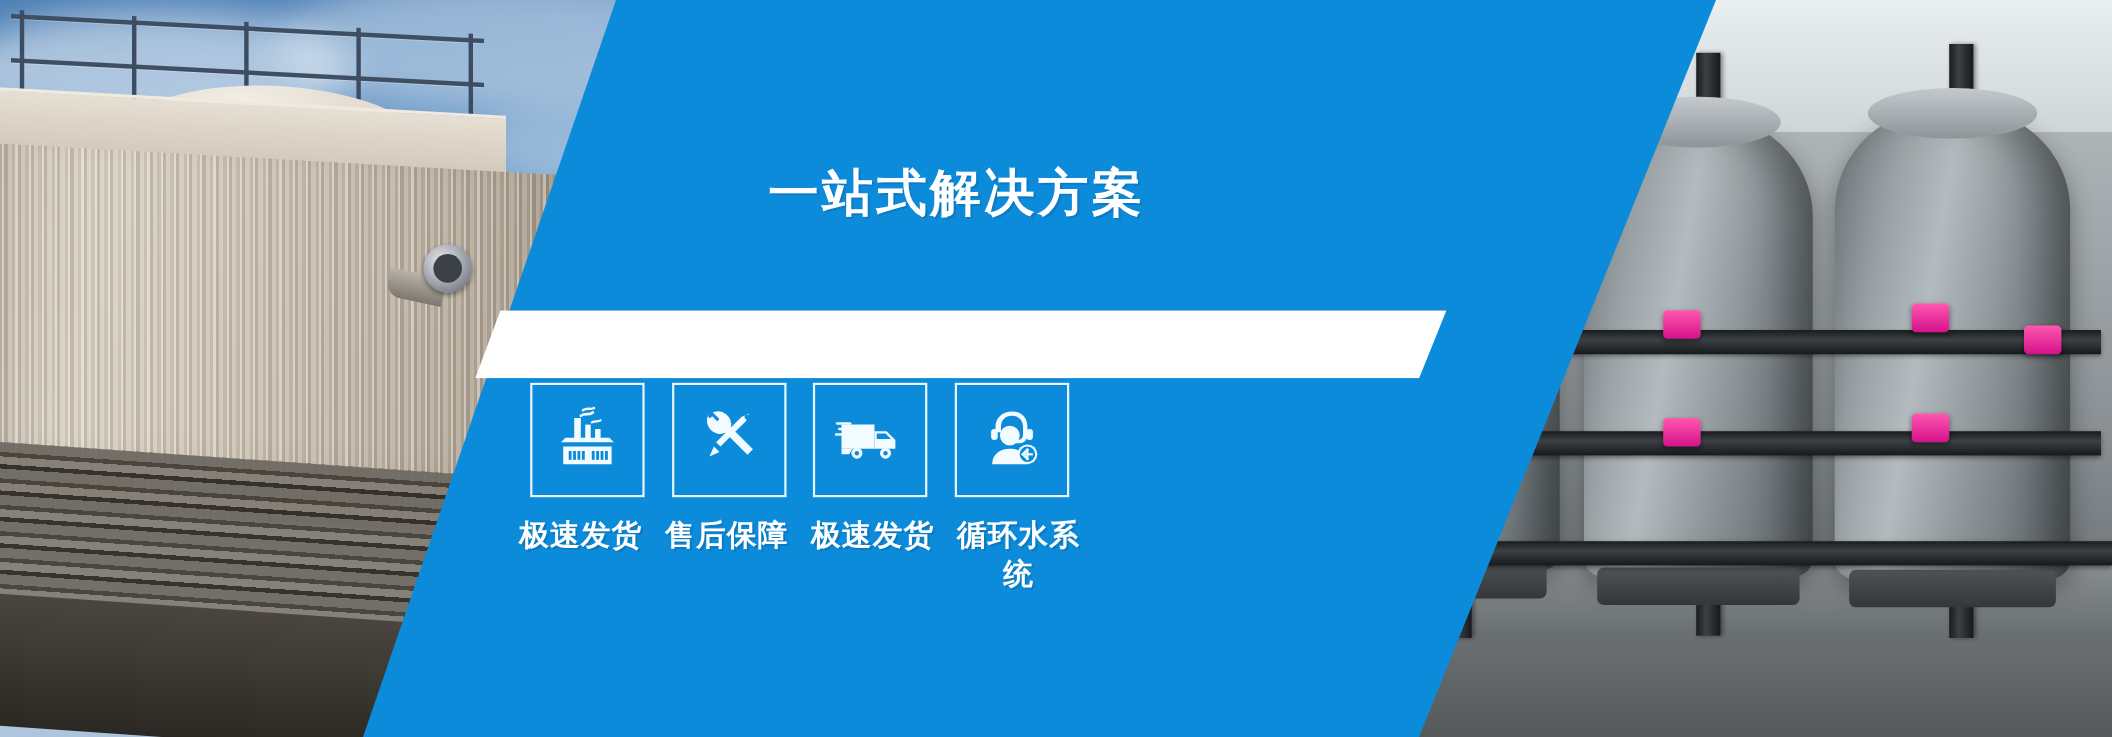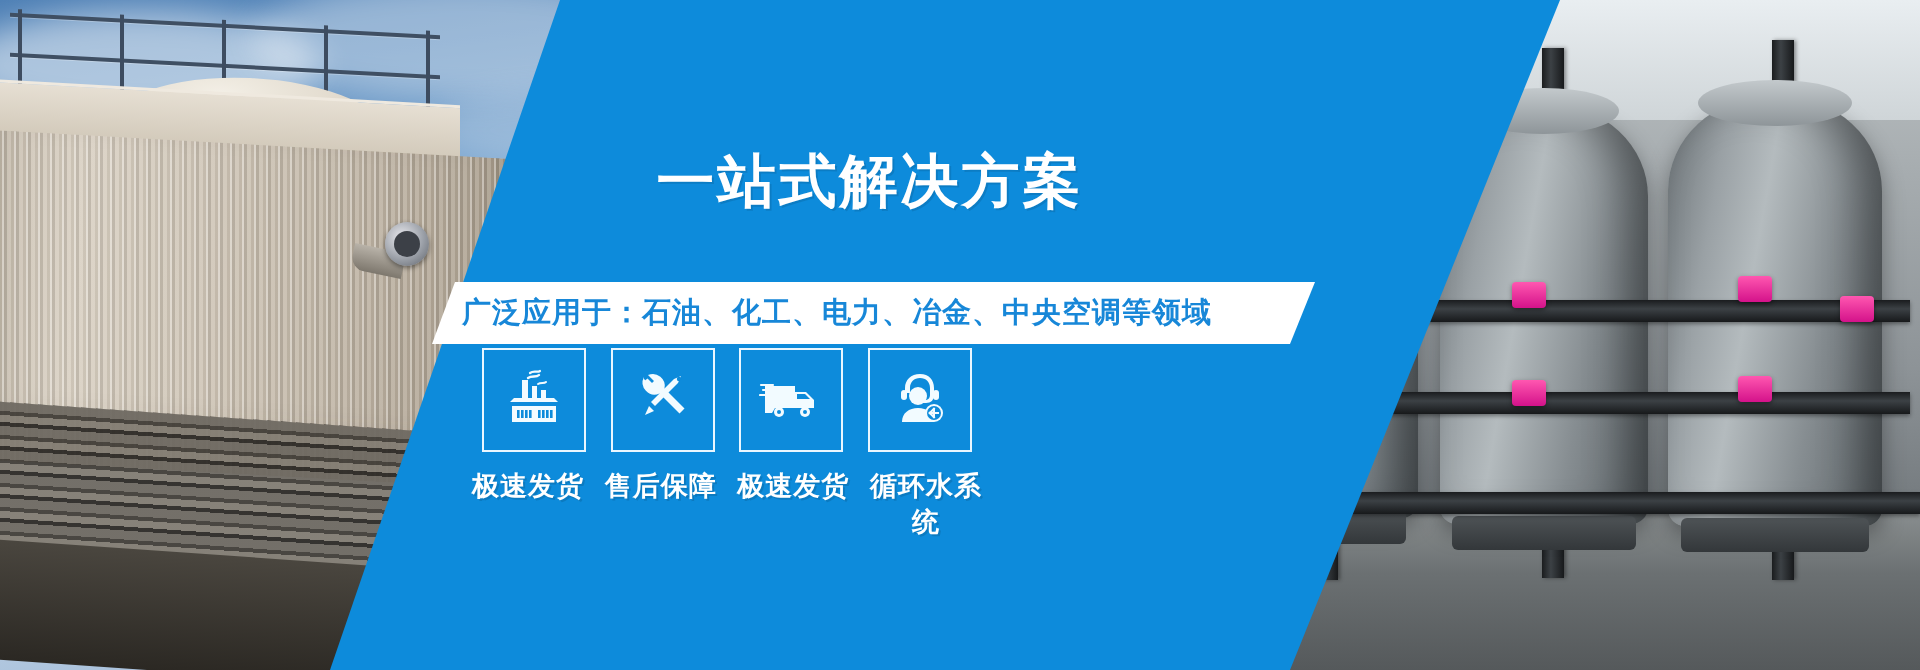--- a/index.html
+++ b/index.html
@@ -83,21 +83,21 @@
   .whiteband{position:absolute;left:0;top:282px;width:1920px;height:62px;background:#ffffff;
         clip-path:polygon(455px 0, 1315px 0, 1290px 62px, 432px 62px);}
   .band-text{position:absolute;left:0;top:282px;width:1920px;height:62px;
         display:flex;align-items:center;justify-content:flex-start;
         padding-left:462px;box-sizing:border-box;
         color:#1787d8;font-size:29px;font-weight:700;letter-spacing:1px;white-space:nowrap;}
   .title{position:absolute;left:610px;top:38px;width:520px;text-align:center;
          color:#ffffff;font-size:86px;font-weight:700;letter-spacing:10px;line-height:1;
          text-shadow:3px 3px 0 rgba(0,0,0,.10);}
   .subtitle{position:absolute;left:610px;top:152px;width:520px;text-align:center;
-         color:#ffffff;font-size:58px;font-weight:700;letter-spacing:3px;line-height:1;
+         color:#ffffff;font-size:46px;font-weight:700;letter-spacing:3px;line-height:1;
          text-shadow:2px 2px 0 rgba(0,0,0,.10);}
 
   
   .icons{position:absolute;left:482px;top:348px;width:490px;height:104px;
          display:flex;justify-content:space-between;}
   .ibox{width:104px;height:104px;border:2px solid #eaf6ff;box-sizing:border-box;
         display:flex;align-items:center;justify-content:center;}
   .ibox svg{width:64px;height:64px;fill:#f2fbff;}
   .labels{position:absolute;left:462px;top:468px;width:530px;
           display:flex;justify-content:space-between;
@@ -169,21 +169,20 @@
     <div class="valve" style="left:598px;top:276px;"></div>
     <div class="valve" style="left:598px;top:376px;"></div>
     <div class="valve" style="left:700px;top:296px;"></div>
   </div>
 
   <div class="blue-top"></div>
 
   <div class="subtitle">一站式解决方案</div>
 
   <div class="whiteband"></div>
-  <div class="band-text">广泛应用于：石油、化工、电力、冶金、中央空调等领域</div>
 
   <div class="icons">
 
     <div class="ibox">
       <span>
       <svg viewBox="0 0 64 64" aria-hidden="true">
         <path d="M10 40h44v16H10z"></path>
         <path d="M8 36h48l-4-4H12z"></path>
         <rect x="20" y="14" width="6" height="20"></rect>
         <rect x="30" y="20" width="5" height="14"></rect>

